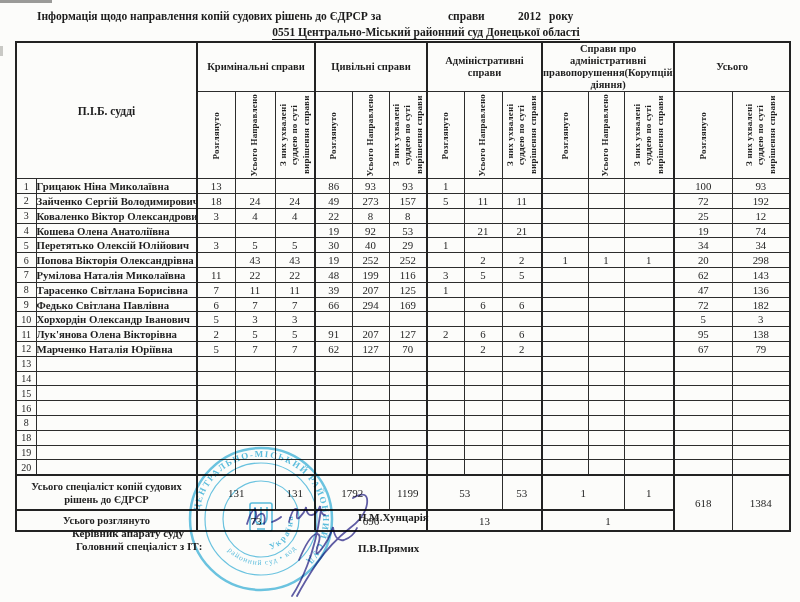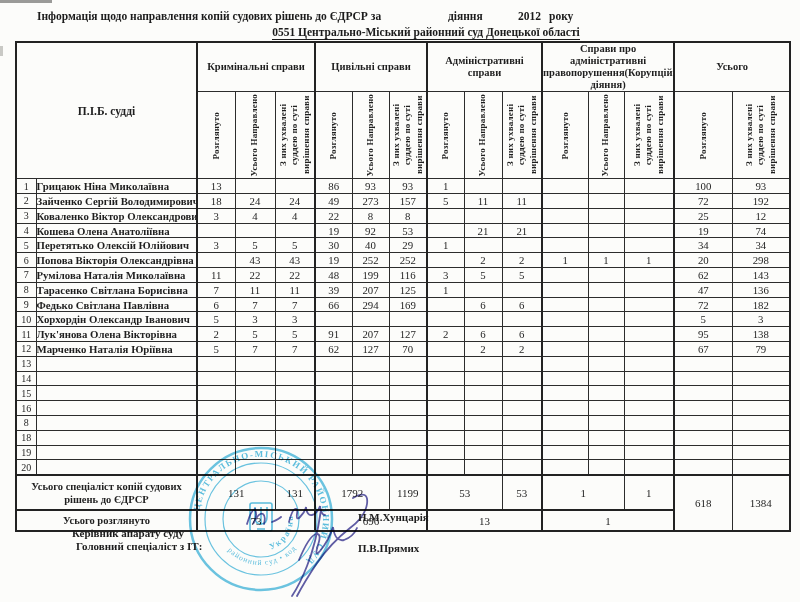--- a/index.html
+++ b/index.html
@@ -40,21 +40,21 @@
 </style>
 </head>
 <body>
 
 <div class="sheet">
   <div class="scan-edge"></div>
   <div class="scan-dot"></div>
 
   <div class="title-row">
     <span class="title-main">Інформація щодо направлення копій судових рішень до ЄДРСР за</span>
-    <span class="title-month">діяння</span>
+    <span class="title-month">справи</span>
     <span class="title-year">2012</span>
     <span class="title-suffix">року</span>
   </div>
   <div class="subtitle">
     <span>0551 Центрально-Міський районний суд Донецької області</span>
   </div>
 
   <table class="report">
     <colgroup>
       <col style="width:20px">

